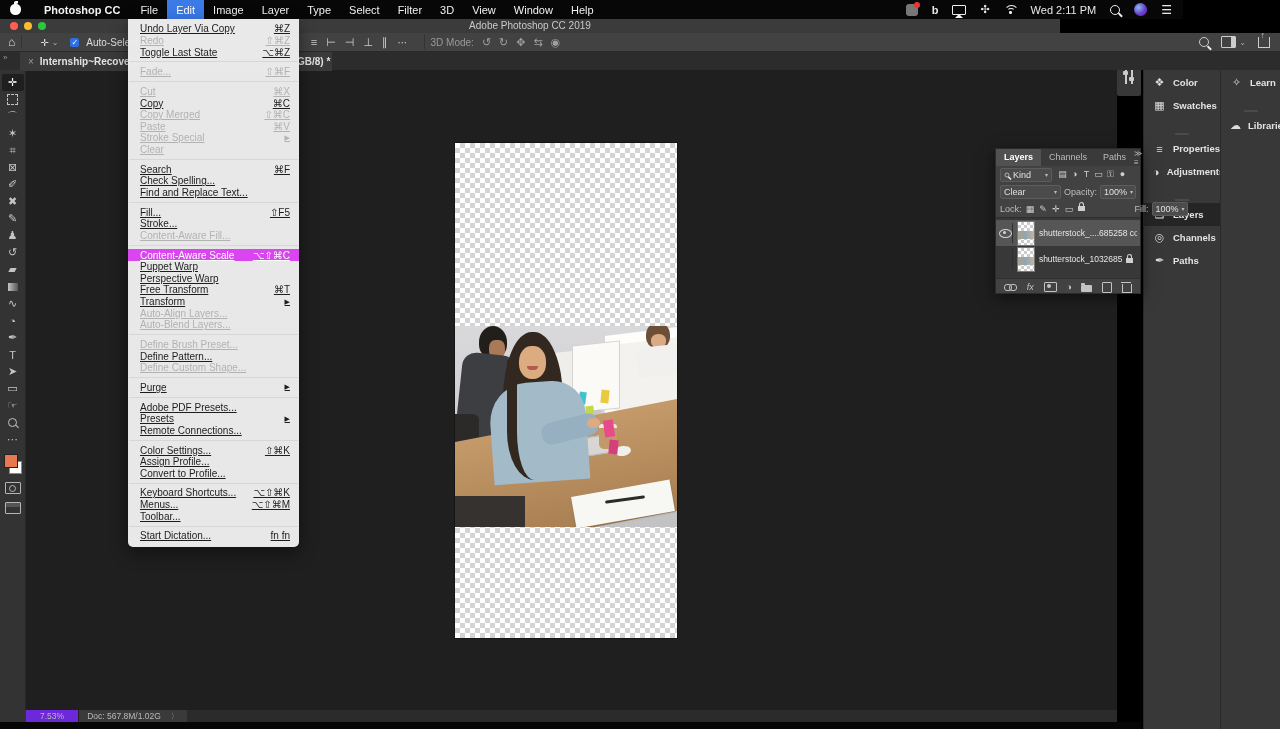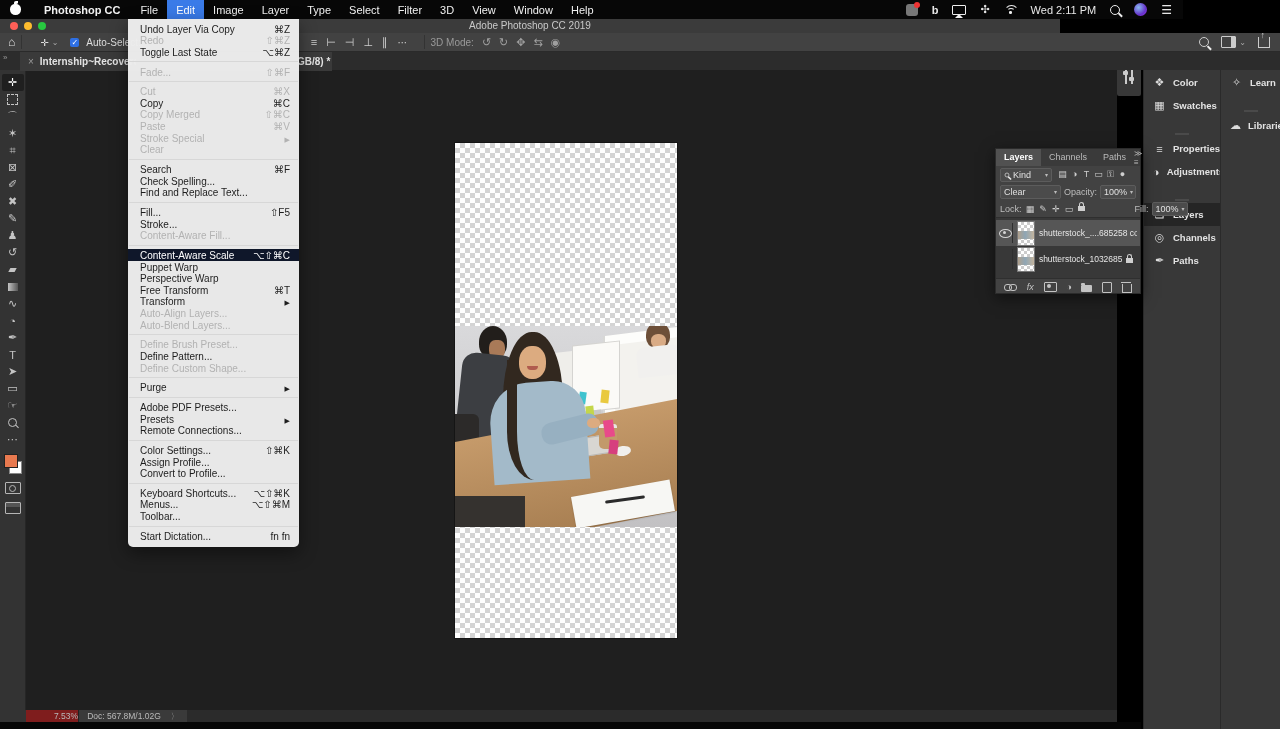--- a/index.html
+++ b/index.html
@@ -144,31 +144,31 @@
   .maskic::after{content:"";position:absolute;left:2px;top:1px;width:4px;height:4px;background:#c3c3c3;border-radius:50%;}
   .folder{width:11px;height:7px;background:#c3c3c3;border-radius:1px;position:relative;margin-top:3px;}
   .folder::before{content:"";position:absolute;top:-2px;left:0;width:4px;height:2px;background:#c3c3c3;border-radius:1px 1px 0 0;}
   .pageic{width:8px;height:9px;border:1px solid #c3c3c3;border-radius:1px;}
   .trash{width:8px;height:8px;border:1px solid #c3c3c3;border-top:none;border-radius:0 0 1px 1px;position:relative;margin-top:3px;}
   .trash::before{content:"";position:absolute;left:-2px;top:-2px;width:10px;height:1px;background:#c3c3c3;}
   
   .editmenu{position:absolute;left:128px;top:19px;width:171px;background:rgba(237,237,237,.98);
             border-radius:0 0 5px 5px;box-shadow:0 6px 18px rgba(0,0,0,.45);padding:4px 0 5px;z-index:100;
             font-size:10px;color:#1d1d1d;}
-  .mi{display:flex;align-items:flex-end;height:11.65px;padding:0 9px 0 12px;}
+  .mi{display:flex;align-items:center;height:11.65px;padding:0 9px 0 12px;text-decoration:underline;}
   .mi .ml{white-space:nowrap;}
   .mi .ms{margin-left:auto;padding-left:8px;color:#1d1d1d;white-space:nowrap;}
   .mi.disabled,.mi.disabled .ms{color:#b2b2b2;}
-  .mi.hl{background:#0f172a;color:#fff;}
+  .mi.hl{background:#d946ef;color:#fff;}
   .mi.hl .ms{color:#fff;}
   .msep{height:1px;background:#d7d7d7;margin:3.5px 1px;}
   
   .statusbar{position:absolute;left:26px;top:710px;width:1091px;height:13px;background:#2b2b2b;z-index:3;
              display:flex;align-items:center;font-size:8.5px;color:#b9b9b9;}
-  .zoomfield{width:52px;height:13px;line-height:13px;background:#7f1d1d;border-right:1px solid #222;text-align:right;}
+  .zoomfield{width:52px;height:13px;line-height:13px;background:#6d28d9;border-right:1px solid #222;text-align:center;}
   .docfield{width:108px;height:13px;line-height:13px;background:#3a3a3a;text-align:center;display:flex;align-items:center;justify-content:center;gap:10px;}
   .docfield .chv{font-size:8px;color:#999;}
   .bottomblack{position:absolute;left:0;top:722px;width:1141px;height:7px;background:#060606;z-index:3;}
   .leftbar-bottom{position:absolute;left:0;top:710px;width:26px;height:13px;background:#333;z-index:3;}
 </style>
 </head>
 <body>
 
 <div class="screen">
 

